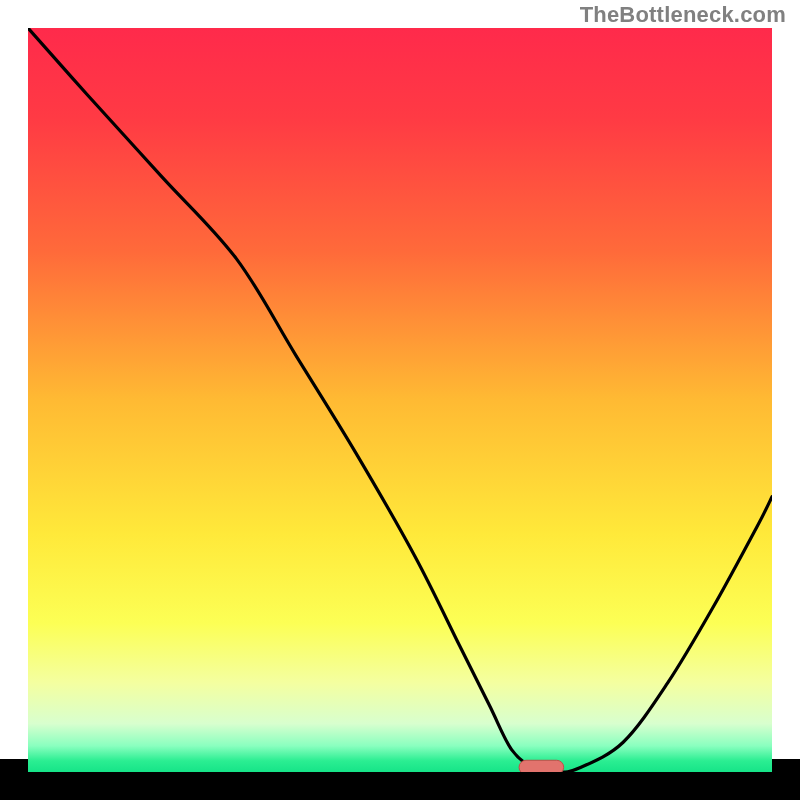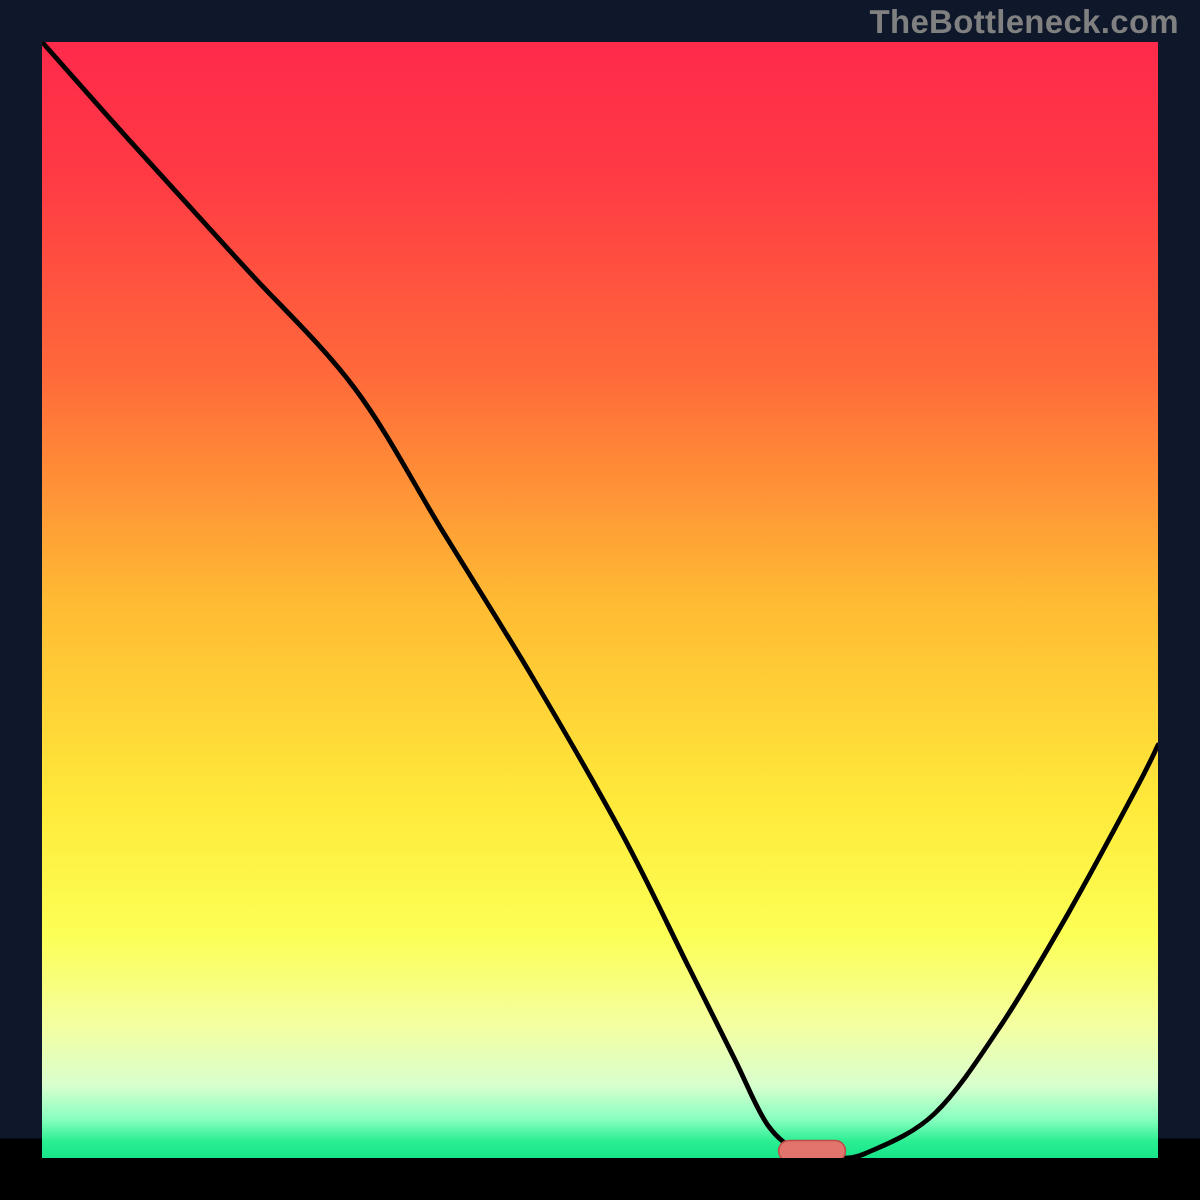--- a/index.html
+++ b/index.html
@@ -8,21 +8,21 @@
     width: 800px;
     height: 800px;
     overflow: hidden;
     background: #000;
     font-family: Arial, Helvetica, sans-serif;
   }
   .frame {
     position: absolute;
     left: 0; top: 0;
     width: 800px; height: 759px;
-    background: #0f172a;
+    background: #ffffff;
   }
   .watermark {
     position: absolute;
     top: 2px;
     right: 14px;
     color: #808080;
     font-size: 22px;
     font-weight: 600;
     letter-spacing: 0.2px;
     z-index: 50;

